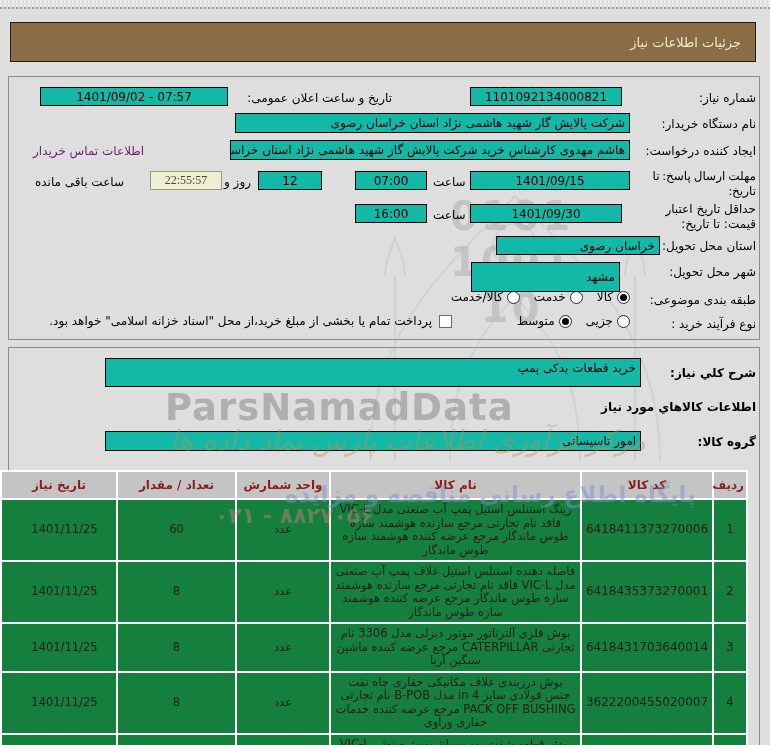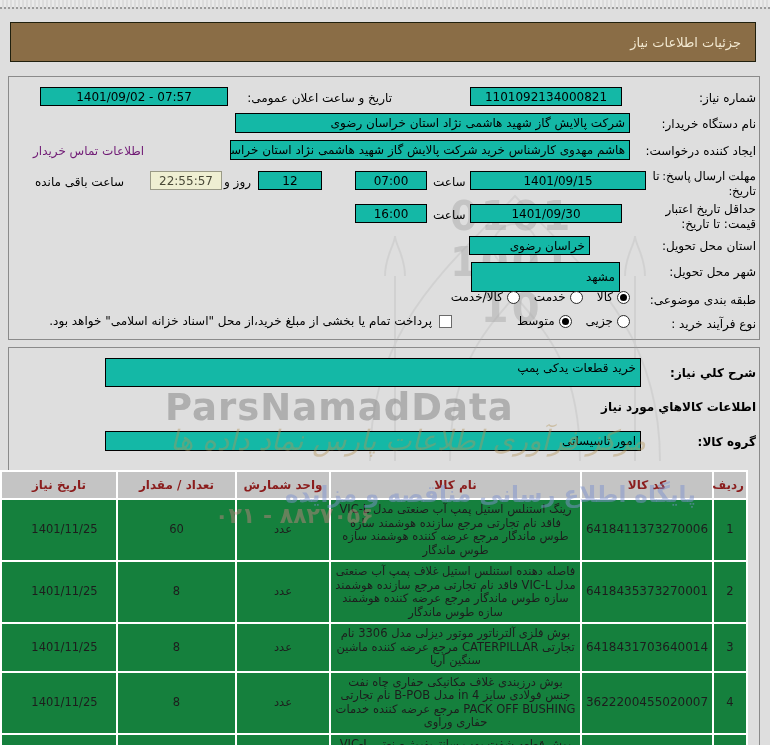--- a/index.html
+++ b/index.html
@@ -15,21 +15,21 @@
   .box1{left:8px;top:76px;width:752px;height:264px;}
   .box2{left:8px;top:347px;width:752px;height:400px;}
   
   .lbl{position:absolute;white-space:nowrap;z-index:4;line-height:15px;}
   .lbl.wrap{white-space:normal;}
   .b{font-weight:bold;}
   .ibox{position:absolute;background:#14b8a6;border:1px solid #000;box-sizing:border-box;display:flex;align-items:center;justify-content:center;font-size:12px;overflow:hidden;white-space:nowrap;z-index:4;}
   .ibox.ltr{direction:ltr;}
   .ibox.ralign{justify-content:flex-start;padding:0 4px;}
   .ibox.top{align-items:flex-start;padding-top:2px;}
-  .cdown{position:absolute;background:#efefd2;border:1px solid #9a9a86;box-sizing:border-box;display:flex;align-items:center;justify-content:center;color:#4a4a38;direction:ltr;z-index:4;}
+  .cdown{position:absolute;background:#efefd2;border:1px solid #9a9a86;box-sizing:border-box;display:flex;align-items:center;justify-content:center;color:#4a4a38;direction:ltr;z-index:4;font-family:Liberation Serif, serif;}
   .link{position:absolute;color:#701a75;white-space:nowrap;z-index:4;cursor:pointer;}
   
   .rgroup{position:absolute;display:flex;direction:rtl;align-items:center;gap:14px;z-index:4;}
   .ritem{display:flex;align-items:center;gap:4px;}
   .radio{width:13px;height:13px;border:1px solid #2a2a2a;border-radius:50%;background:#fff;box-sizing:border-box;flex:0 0 auto;}
   .radio.checked{position:relative;}
   .radio.checked::after{content:"";position:absolute;left:2px;top:2px;width:7px;height:7px;background:#000;border-radius:50%;}
   .cbrow{position:absolute;display:flex;direction:rtl;align-items:center;gap:7px;z-index:4;}
   .checkbox{width:13px;height:13px;border:1px solid #6a6a6a;background:#fff;box-sizing:border-box;flex:0 0 auto;}
   
@@ -91,35 +91,35 @@
   <div class="ibox ltr" style="left:40px;top:87px;width:188px;height:19px;">1401/09/02 - 07:57</div>
 
   <div class="lbl" style="right:14px;top:117px;">نام دستگاه خریدار:</div>
   <div class="ibox ralign" style="left:235px;top:113px;width:395px;height:20px;">شرکت پالایش گاز شهید هاشمی نژاد  استان خراسان رضوی</div>
 
   <div class="lbl" style="right:14px;top:144px;">ایجاد کننده درخواست:</div>
   <div class="ibox ralign" style="left:230px;top:140px;width:400px;height:20px;">هاشم مهدوی کارشناس خرید شرکت پالایش گاز شهید هاشمی نژاد  استان خراسان رضوی</div>
   <a class="link" style="left:33px;top:144px;">اطلاعات تماس خریدار</a>
 
   <div class="lbl wrap" style="right:14px;top:169px;width:118px;font-family:Liberation Serif, serif;">مهلت ارسال پاسخ: تا تاریخ:</div>
-  <div class="ibox ltr" style="left:470px;top:171px;width:176px;height:19px;">1401/09/15</div>
+  <div class="ibox ltr" style="left:470px;top:171px;width:160px;height:19px;">1401/09/15</div>
   <div class="lbl" style="left:433px;top:175px;">ساعت</div>
   <div class="ibox ltr" style="left:355px;top:171px;width:72px;height:19px;">07:00</div>
   <div class="ibox ltr" style="left:258px;top:171px;width:64px;height:19px;">12</div>
   <div class="lbl" style="left:224px;top:175px;">روز و</div>
   <div class="cdown" style="left:150px;top:171px;width:72px;height:19px;">22:55:57</div>
   <div class="lbl" style="left:35px;top:175px;">ساعت باقی مانده</div>
 
   <div class="lbl wrap" style="right:14px;top:202px;width:118px;">حداقل تاریخ اعتبار قیمت: تا تاریخ:</div>
   <div class="ibox ltr" style="left:470px;top:204px;width:152px;height:19px;">1401/09/30</div>
   <div class="lbl" style="left:433px;top:208px;">ساعت</div>
   <div class="ibox ltr" style="left:355px;top:204px;width:72px;height:19px;">16:00</div>
 
   <div class="lbl" style="right:14px;top:239px;">استان محل تحویل:</div>
-  <div class="ibox ralign" style="left:469px;top:236px;width:121px;height:19px;">خراسان رضوی</div>
+  <div class="ibox ralign" style="left:496px;top:236px;width:164px;height:19px;">خراسان رضوی</div>
 
   <div class="lbl" style="right:14px;top:265px;">شهر محل تحویل:</div>
   <div class="ibox ralign" style="left:471px;top:262px;width:149px;height:30px;">مشهد</div>
 
   <div class="lbl" style="right:14px;top:293px;">طبقه بندی موضوعی:</div>
   <div class="rgroup" style="left:415px;top:290px;width:215px;">
     <span class="ritem">
       <span class="radio checked"></span>
       <span>کالا</span>
     </span>

